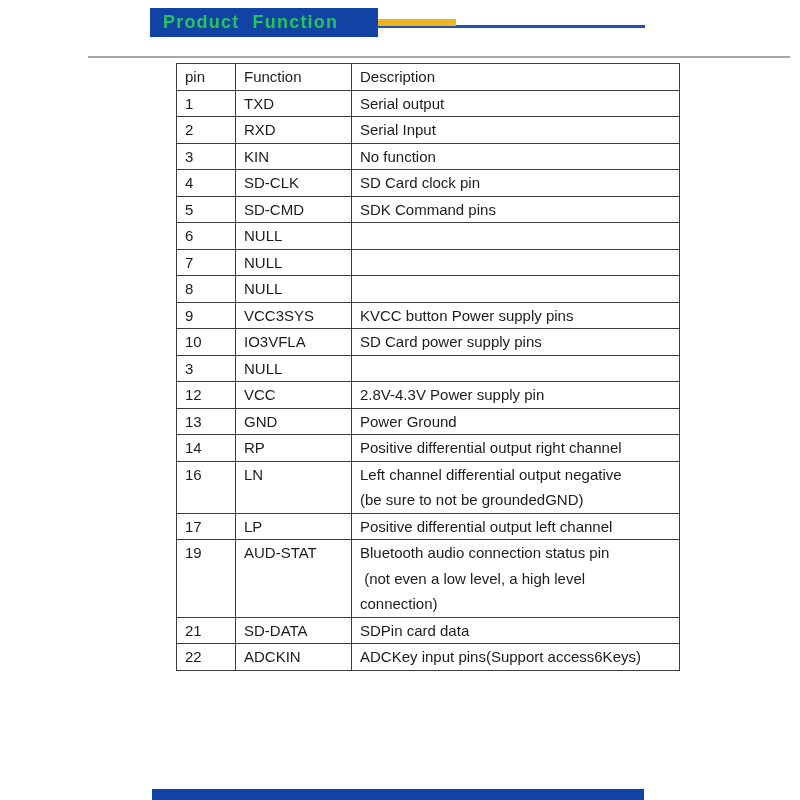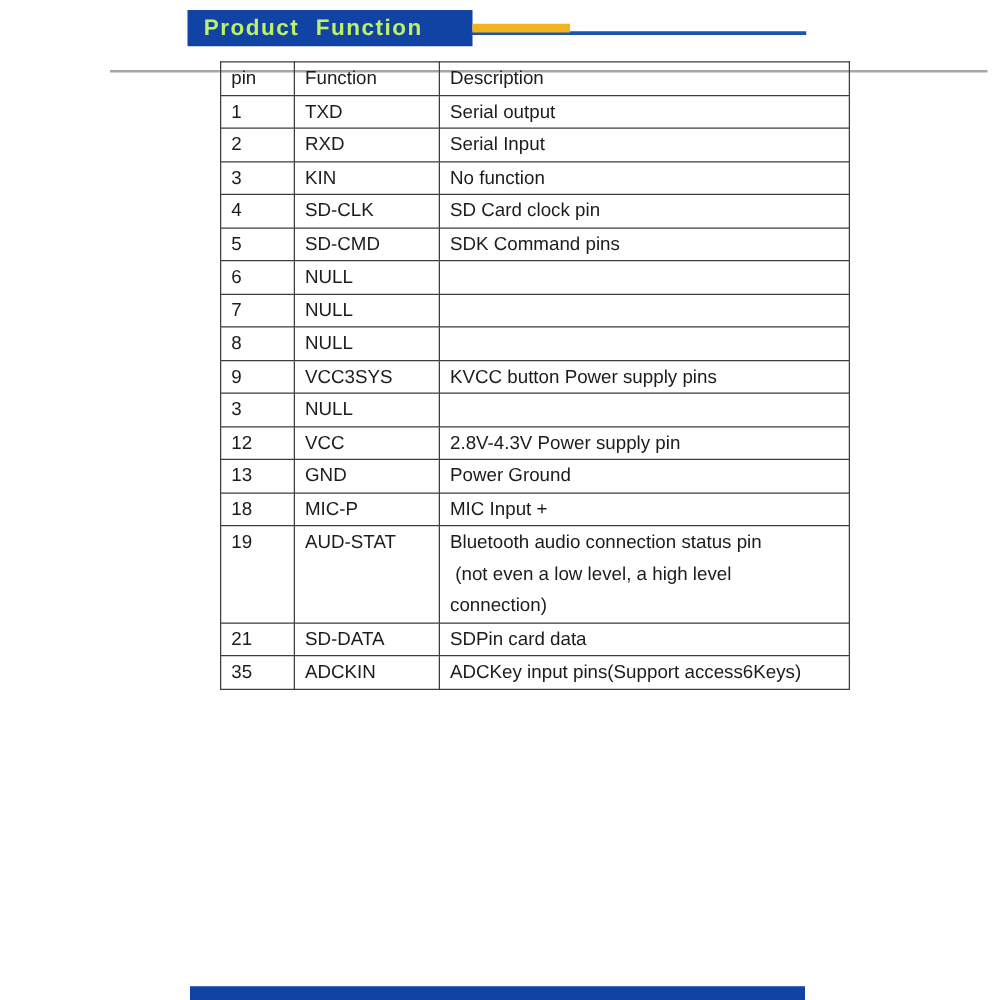--- a/index.html
+++ b/index.html
@@ -16,21 +16,21 @@
     overflow: hidden;
   }
   
   .title-box {
     position: absolute;
     left: 150px;
     top: 8px;
     width: 228px;
     height: 29px;
     background: #1143a4;
-    color: #bef264;
+    color: #22c55e;
     font-size: 18px;
     font-weight: bold;
     letter-spacing: 1.2px;
     word-spacing: 7px;
     line-height: 29px;
     padding-left: 13px;
     box-sizing: border-box;
     white-space: nowrap;
   }
   .header-underline {
@@ -54,21 +54,21 @@
     left: 88px;
     top: 56px;
     width: 702px;
     height: 2px;
     background: #a6a6a6;
   }
   
   table.pin-table {
     position: absolute;
     left: 176px;
-    top: 49px;
+    top: 63px;
     border-collapse: collapse;
     table-layout: fixed;
   }
   table.pin-table th,
   table.pin-table td {
     border: 1.5px solid #3d3d3d;
     font-size: 15px;
     font-weight: normal;
     color: #1c1c1c;
     line-height: 25.5px;
@@ -160,66 +160,82 @@
       <td class="col-fn">NULL</td>
       <td class="col-desc"></td>
     </tr>
 
     <tr>
       <td class="col-pin">9</td>
       <td class="col-fn">VCC3SYS</td>
       <td class="col-desc">KVCC button Power supply pins</td>
     </tr>
 
+    <tr>
+      <td class="col-pin">10</td>
+      <td class="col-fn">IO3VFLA</td>
+      <td class="col-desc">SD Card power supply pins</td>
+    </tr>
 
     <tr>
       <td class="col-pin">3</td>
       <td class="col-fn">NULL</td>
       <td class="col-desc"></td>
     </tr>
 
     <tr>
       <td class="col-pin">12</td>
       <td class="col-fn">VCC</td>
       <td class="col-desc">2.8V-4.3V Power supply pin</td>
     </tr>
 
     <tr>
       <td class="col-pin">13</td>
       <td class="col-fn">GND</td>
       <td class="col-desc">Power Ground</td>
     </tr>
 
-
-
-
-
-    <tr>
-      <td class="col-pin">18</td>
-      <td class="col-fn">MIC-P</td>
-      <td class="col-desc">MIC Input +</td>
-    </tr>
+    <tr>
+      <td class="col-pin">14</td>
+      <td class="col-fn">RP</td>
+      <td class="col-desc">Positive differential output right channel</td>
+    </tr>
+
+
+    <tr>
+      <td class="col-pin">16</td>
+      <td class="col-fn">LN</td>
+      <td class="col-desc">Left channel differential output negative
+(be sure to not be groundedGND)</td>
+    </tr>
+
+    <tr>
+      <td class="col-pin">17</td>
+      <td class="col-fn">LP</td>
+      <td class="col-desc">Positive differential output left channel</td>
+    </tr>
+
 
     <tr>
       <td class="col-pin">19</td>
       <td class="col-fn">AUD-STAT</td>
       <td class="col-desc">Bluetooth audio connection status pin
  (not even a low level, a high level
 connection)</td>
     </tr>
 
 
     <tr>
       <td class="col-pin">21</td>
       <td class="col-fn">SD-DATA</td>
       <td class="col-desc">SDPin card data</td>
     </tr>
 
     <tr>
-      <td class="col-pin">35</td>
+      <td class="col-pin">22</td>
       <td class="col-fn">ADCKIN</td>
       <td class="col-desc">ADCKey input pins(Support access6Keys)</td>
     </tr>
   </tbody>
   </table>
 
   <div class="footer-bar"></div>
 
 </div>
 

